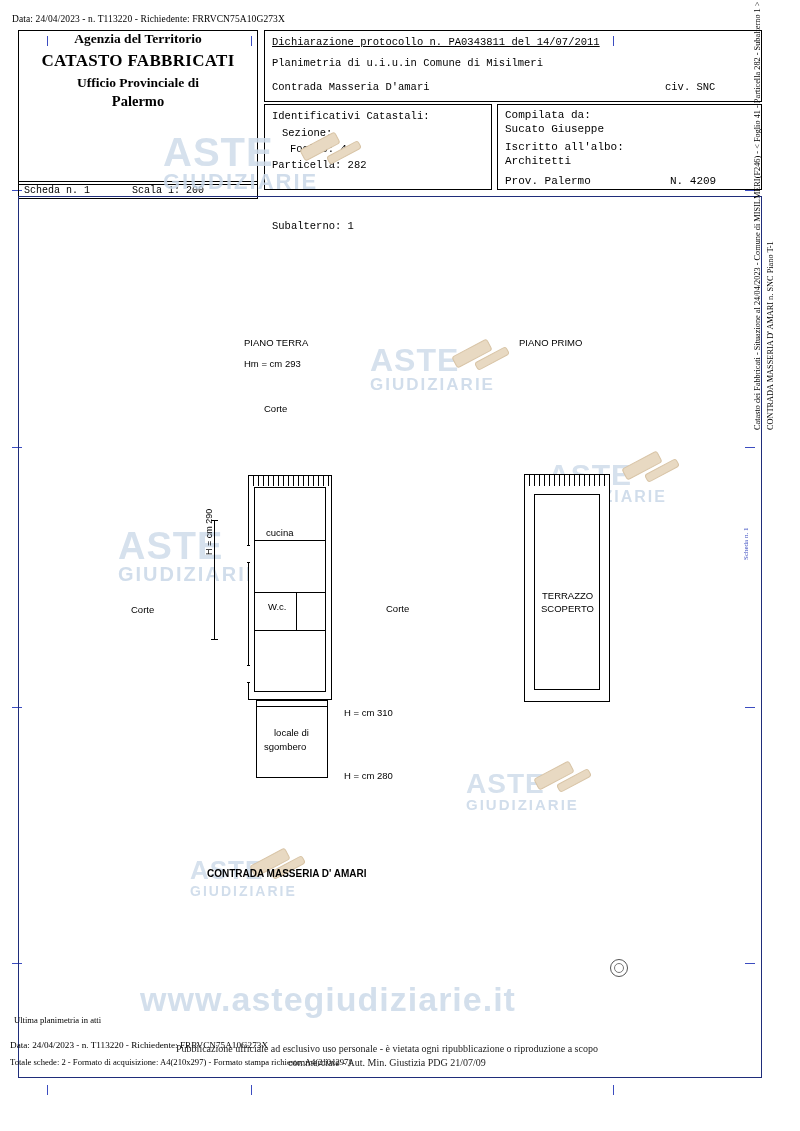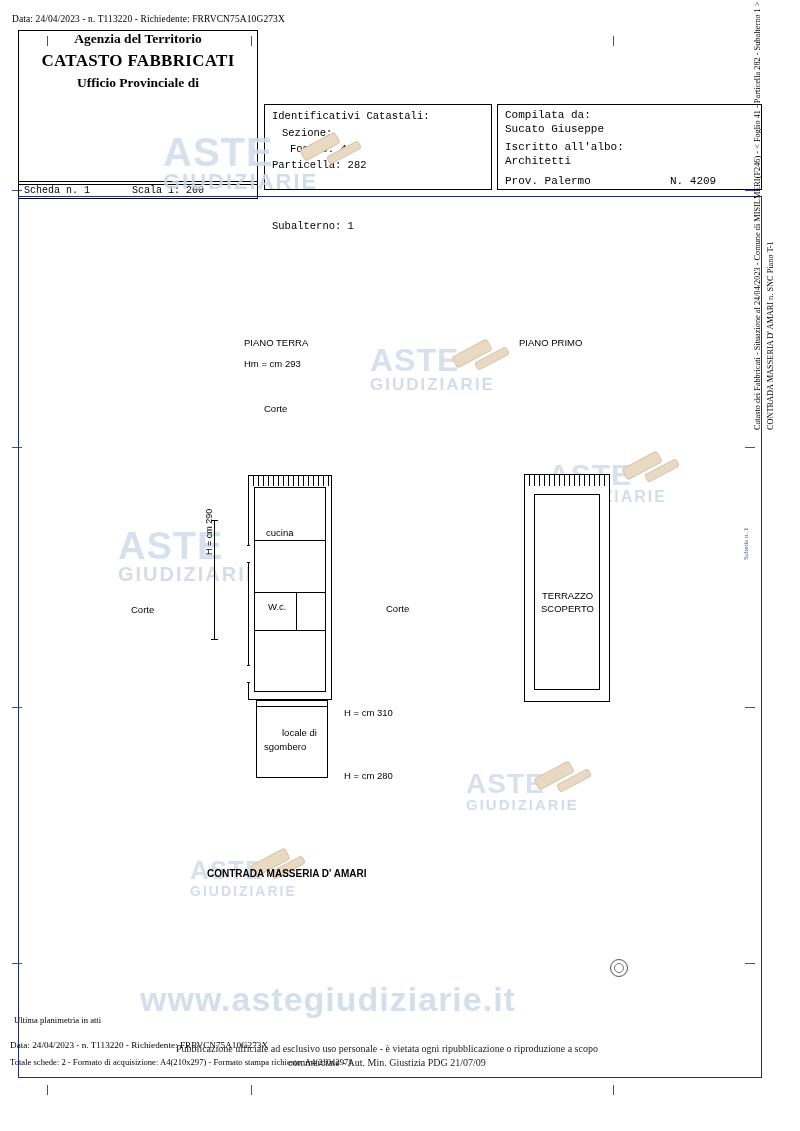--- a/index.html
+++ b/index.html
@@ -131,26 +131,33 @@
   <div class="tick h" style="left:745px;top:707px;"></div>
   <div class="tick h" style="left:745px;top:963px;"></div>
   <div class="tick v" style="left:47px;top:1085px;"></div>
   <div class="tick v" style="left:251px;top:1085px;"></div>
   <div class="tick v" style="left:613px;top:1085px;"></div>
 
   <div class="hdr-left">
     <div class="l1">Agenzia del Territorio</div>
     <div class="l2">CATASTO FABBRICATI</div>
     <div class="l3">Ufficio Provinciale di</div>
+    <div class="l4">Palermo</div>
   </div>
   <div class="scheda">
     <span class="a">Scheda n. 1</span>
     <span class="b">Scala 1: 200</span>
   </div>
 
+  <div class="hdr-right">
+    <div class="r1 ul">Dichiarazione protocollo n. PA0343811 del  14/07/2011</div>
+    <div class="r2">Planimetria di u.i.u.in Comune di Misilmeri</div>
+    <div class="r3">Contrada Masseria D'amari</div>
+    <div class="r4">civ. SNC</div>
+  </div>
 
   <div class="hdr-cat">
     <div class="c1">Identificativi Catastali:</div>
     <div class="c2">Sezione:</div>
     <div class="c3">Foglio: 41</div>
     <div class="c4">Particella: 282</div>
     <div class="c5">Subalterno: 1</div>
   </div>
 
   <div class="hdr-comp">
@@ -237,21 +244,21 @@
   <div class="pt-door1"></div>
   <div class="pt-door2"></div>
   <div class="lbl" style="left:266px;top:527px;">cucina</div>
   <div class="lbl" style="left:268px;top:601px;">W.c.</div>
 
   <div class="dimline"></div>
   <div class="dim-txt">H = cm 290</div>
 
   <div class="sg-top"></div>
   <div class="sg-box"></div>
-  <div class="lbl" style="left:282px;top:727px;">locale di</div>
+  <div class="lbl" style="left:274px;top:727px;">locale di</div>
   <div class="lbl" style="left:264px;top:741px;">sgombero</div>
 
   <div class="lbl" style="left:344px;top:707px;">H = cm 310</div>
   <div class="lbl" style="left:344px;top:770px;">H = cm 280</div>
 
   <div class="pp-outer"></div>
   <div class="pp-hatch"></div>
   <div class="pp-inner"></div>
   <div class="lbl" style="left:542px;top:590px;">TERRAZZO</div>
   <div class="lbl" style="left:541px;top:603px;">SCOPERTO</div>

